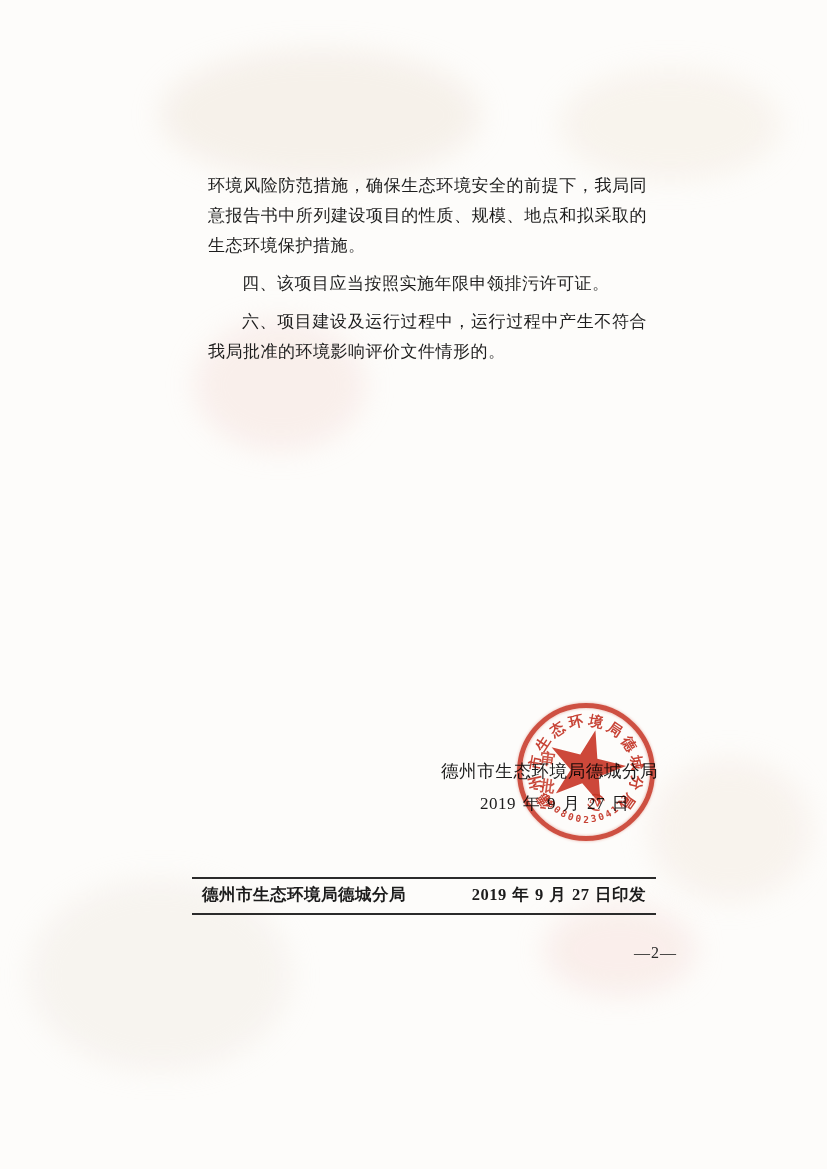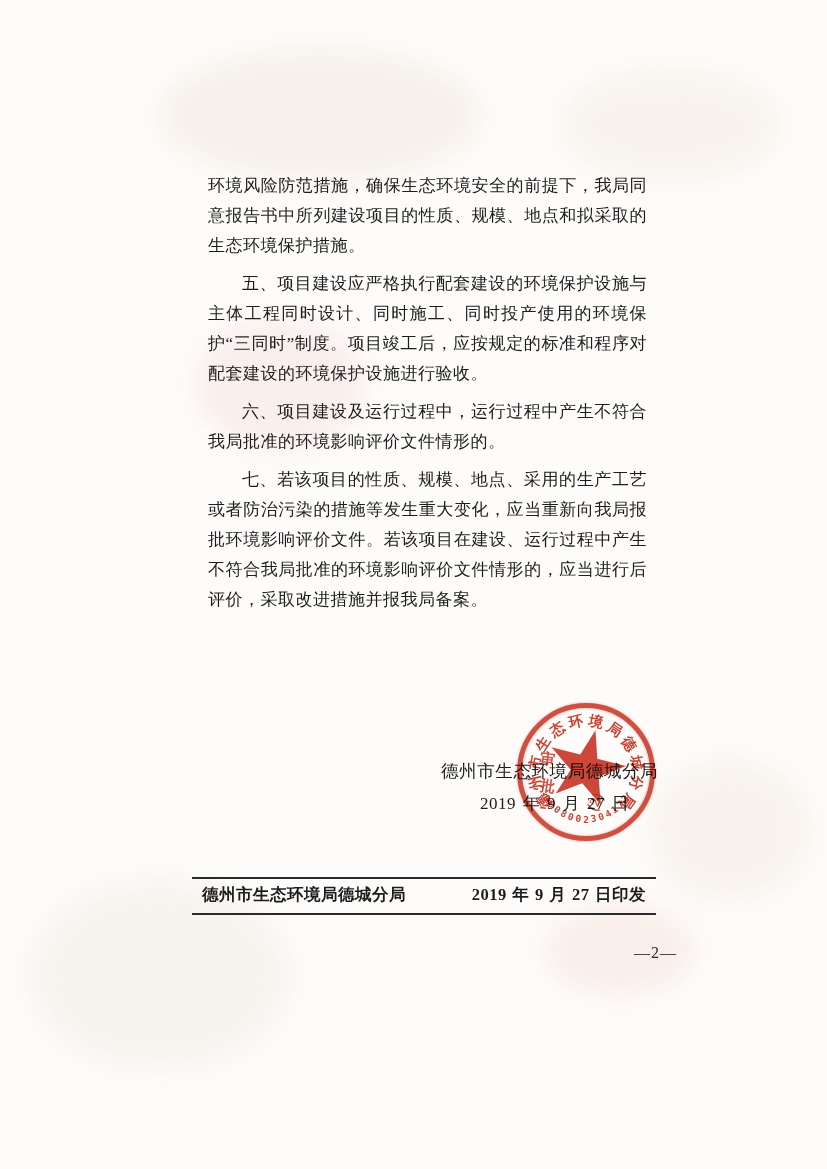--- a/index.html
+++ b/index.html
@@ -82,23 +82,22 @@
 
 <div class="stain s1"></div>
 <div class="stain s2"></div>
 <div class="stain s3"></div>
 <div class="stain s4"></div>
 <div class="stain s5"></div>
 <div class="stain s6"></div>
 
 <div class="doc-body">
     <p>环境风险防范措施，确保生态环境安全的前提下，我局同意报告书中所列建设项目的性质、规模、地点和拟采取的生态环境保护措施。</p>
-    <p>五、项目建设应严格执行配套建设的环境保护设施与主体工程同时设计、同时施工、同时投产使用的环境保护“三同时”制度。项目竣工后，应按规定的标准和程序对配套建设的环境保护设施进行验收。</p>
+    <p>四、该项目应当按照实施年限申领排污许可证。</p>
     <p>六、项目建设及运行过程中，运行过程中产生不符合我局批准的环境影响评价文件情形的。</p>
-    <p>七、若该项目的性质、规模、地点、采用的生产工艺或者防治污染的措施等发生重大变化，应当重新向我局报批环境影响评价文件。若该项目在建设、运行过程中产生不符合我局批准的环境影响评价文件情形的，应当进行后评价，采取改进措施并报我局备案。</p>
   </div>
 
 <div class="sig-org">德州市生态环境局德城分局</div>
 <div class="sig-date">2019 年 9 月 27 日</div>
 
 <div class="seal">
   <div class="seal-star"></div>
   <div>
       <span class="ring-char" style="transform: translate(-50%, -50%) rotate(-125deg) translateY(-51px);">德</span>
       <span class="ring-char" style="transform: translate(-50%, -50%) rotate(-102.273deg) translateY(-51px);">州</span>

